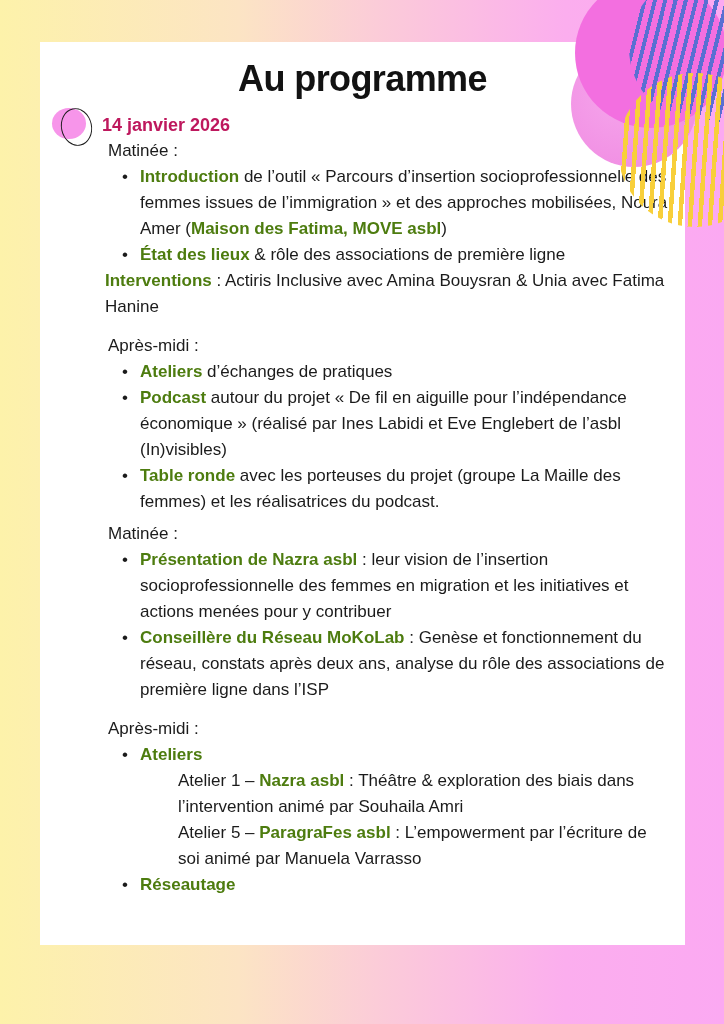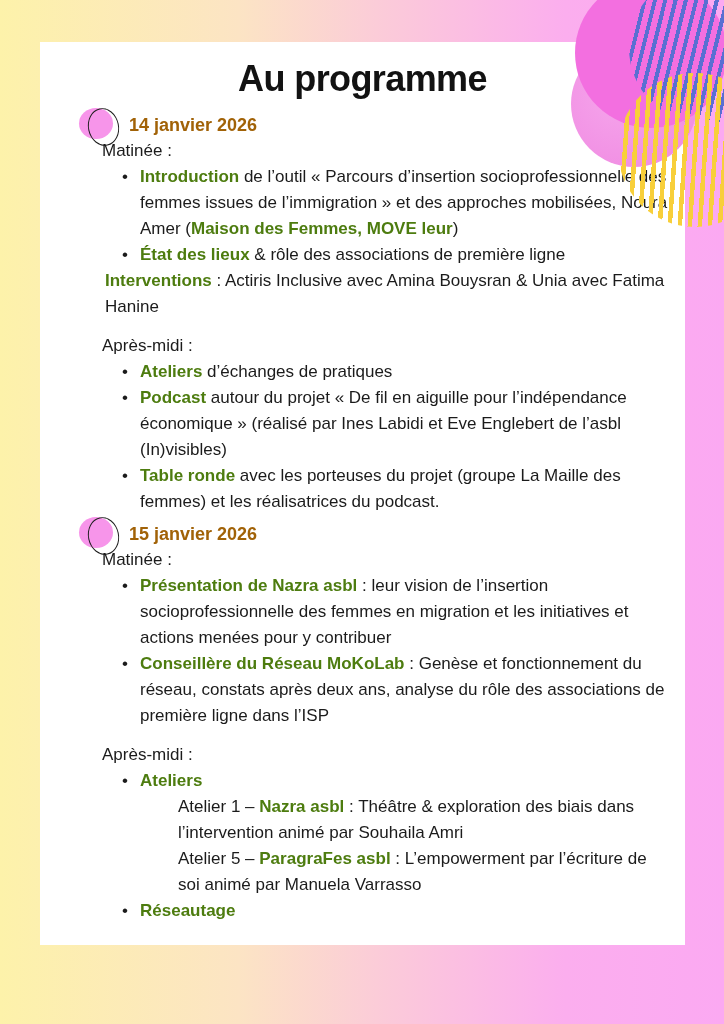--- a/index.html
+++ b/index.html
@@ -14,35 +14,35 @@
     background:#ffffff;overflow:hidden;
   }
   .title{
     text-align:center;font-size:36px;font-weight:700;letter-spacing:-0.6px;
     margin:16px 0 12px 0;color:#121212;
   }
   .content{padding:0 16px 0 62px;}
   .section{margin-top:2px;}
   .section + .section{margin-top:6px;}
   .date-row{
-    position:relative;font-weight:700;font-size:18px;line-height:26px;color:#a16207;margin-left:27px;
+    position:relative;font-weight:700;font-size:18px;line-height:26px;color:#be185d;
   }
   .marker{position:absolute;left:-50px;top:-7px;width:50px;height:44px;}
   .marker .fill{
     position:absolute;left:0;top:3px;width:34px;height:31px;border-radius:50%;
     background:#f795ea;
   }
   .marker .ring{
     position:absolute;left:9px;top:3px;width:29px;height:36px;
     border:1.6px solid #1d1d1d;border-radius:50%;transform:rotate(-12deg);
     background:transparent;
   }
   .blk{font-size:17px;line-height:26px;color:#1b1b1b;}
   .blk .bold{font-weight:700;color:#4d7c0f;}
-  .label{margin-left:0;}
+  .label{margin-left:6px;}
   .label.gap{margin-top:13px;}
   .bullet{position:relative;padding-left:38px;}
   .bullet .dot{position:absolute;left:20px;top:0;font-size:17px;}
   .hang{margin-left:3px;}
   .sub{margin-left:76px;}
   
   .corner{position:absolute;inset:0;pointer-events:none;}
   .corner .c{position:absolute;border-radius:50%;}
   .pinkTex{
     left:571px;top:41px;width:126px;height:126px;
@@ -63,33 +63,29 @@
 
 <div class="card">
   <h1 class="title">Au programme</h1>
   <div class="content" id="sections">
       <div class="section">
         <div class="date-row"><div class="marker">
             <div class="fill"></div>
             <div class="ring"></div>
           </div><span>14 janvier 2026</span></div>
         <div class="blk label"><span>Matinée :</span></div>
-        <div class="blk bullet"><span class="dot">•</span><span class="bold">Introduction</span><span> de l’outil « Parcours d’insertion socioprofessionnelle des femmes issues de l’immigration » et des approches mobilisées, Noura Amer (</span><span class="bold">Maison des Femmes, MOVE leur</span><span>)</span></div>
+        <div class="blk bullet"><span class="dot">•</span><span class="bold">Introduction</span><span> de l’outil « Parcours d’insertion socioprofessionnelle des femmes issues de l’immigration » et des approches mobilisées, Noura Amer (</span><span class="bold">Maison des Fatima, MOVE asbl</span><span>)</span></div>
         <div class="blk bullet"><span class="dot">•</span><span class="bold">État des lieux</span><span> &amp; rôle des associations de première ligne</span></div>
         <div class="blk hang"><span class="bold">Interventions</span><span> : Actiris Inclusive avec Amina Bouysran &amp; Unia avec Fatima Hanine</span></div>
         <div class="blk label gap"><span>Après-midi :</span></div>
         <div class="blk bullet"><span class="dot">•</span><span class="bold">Ateliers</span><span> d’échanges de pratiques</span></div>
         <div class="blk bullet"><span class="dot">•</span><span class="bold">Podcast</span><span> autour du projet « De fil en aiguille pour l’indépendance économique » (réalisé par Ines Labidi et Eve Englebert de l’asbl (In)visibles)</span></div>
         <div class="blk bullet"><span class="dot">•</span><span class="bold">Table ronde</span><span> avec les porteuses du projet (groupe La Maille des femmes) et les réalisatrices du podcast.</span></div>
       </div>
       <div class="section">
-        <div class="date-row"><div class="marker">
-            <div class="fill"></div>
-            <div class="ring"></div>
-          </div><span>15 janvier 2026</span></div>
         <div class="blk label"><span>Matinée :</span></div>
         <div class="blk bullet"><span class="dot">•</span><span class="bold">Présentation de Nazra asbl</span><span> : leur vision de l’insertion socioprofessionnelle des femmes en migration et les initiatives et actions menées pour y contribuer</span></div>
         <div class="blk bullet"><span class="dot">•</span><span class="bold">Conseillère du Réseau MoKoLab</span><span> : Genèse et fonctionnement du réseau, constats après deux ans, analyse du rôle des associations de première ligne dans l’ISP</span></div>
         <div class="blk label gap"><span>Après-midi :</span></div>
         <div class="blk bullet"><span class="dot">•</span><span class="bold">Ateliers</span></div>
         <div class="blk sub"><span>Atelier 1 – </span><span class="bold">Nazra asbl</span><span> : Théâtre &amp; exploration des biais dans l’intervention animé par Souhaila Amri</span></div>
         <div class="blk sub"><span>Atelier 5 – </span><span class="bold">ParagraFes asbl</span><span> : L’empowerment par l’écriture de soi animé par Manuela Varrasso</span></div>
         <div class="blk bullet"><span class="dot">•</span><span class="bold">Réseautage</span></div>
       </div>
     </div>

